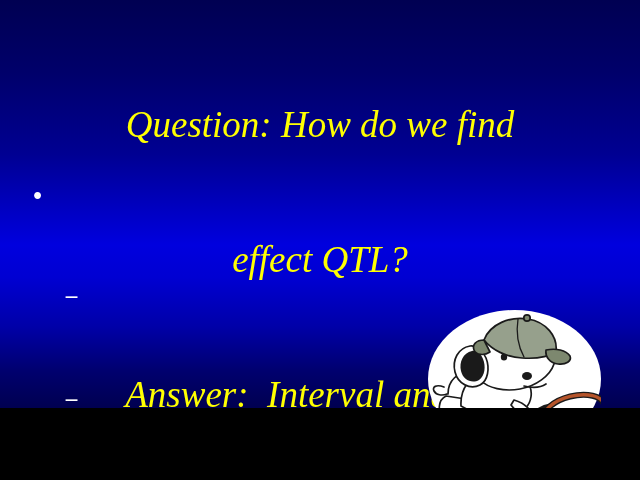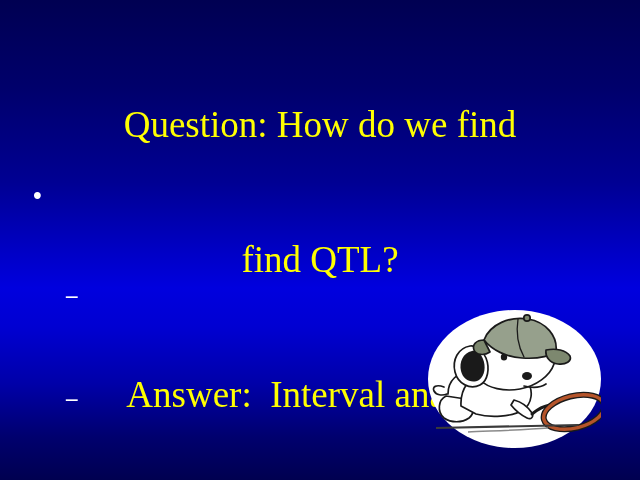--- a/index.html
+++ b/index.html
@@ -3,33 +3,34 @@
 <meta charset="utf-8">
 <style>
   html, body {
     margin: 0;
     padding: 0;
     background: #000000;
   }
   #slide {
     position: relative;
     width: 640px;
-    height: 480px;
+    height: 408px;
     overflow: hidden;
     background: linear-gradient(to bottom,
         #000052 0%,
         #00006b 18%,
         #000093 38%,
         #0000c4 52%,
         #0000de 60%,
         #0000d2 68%,
         #0000a8 80%,
         #00006e 91%,
         #000050 100%);
     font-family: "Liberation Serif", "DejaVu Serif", serif;
+    font-style: italic;
     -webkit-font-smoothing: none;
   }
 
   
   #title-block {
     position: absolute;
     left: 0;
     top: 12px;
     width: 640px;
     text-align: center;
@@ -91,21 +92,21 @@
   }
   #snoopy-image svg { display: block; width: 100%; height: 100%; }
 </style>
 </head>
 <body>
 
 <div id="slide">
 
   <div id="title-block">
     <span class="tline">Question: How do we find</span>
-    <span class="tline">find QTL?</span>
+    <span class="tline">effect QTL?</span>
     <span class="tline">Answer:  Interval analysis</span>
   </div>
 
   <div id="body-block">
 
     <div class="bullet-l1">
       <span class="marker">•</span>
     </div>
 
     <div class="bullet-l2">

